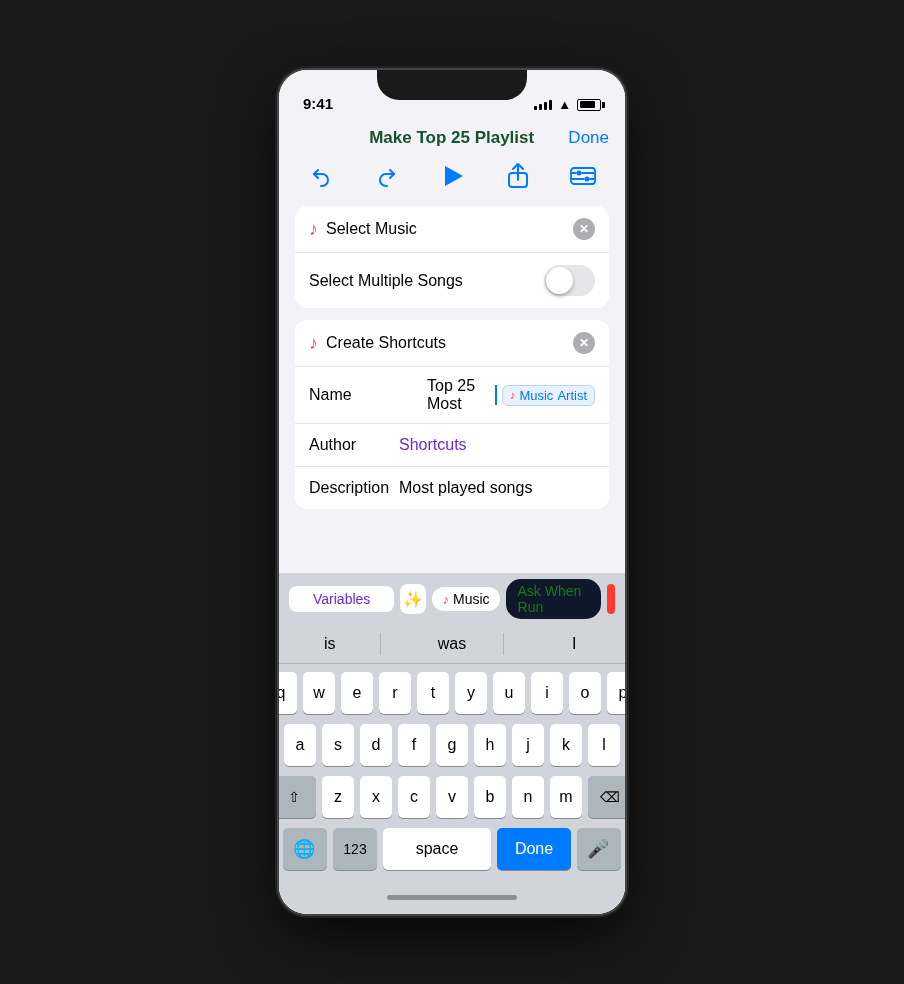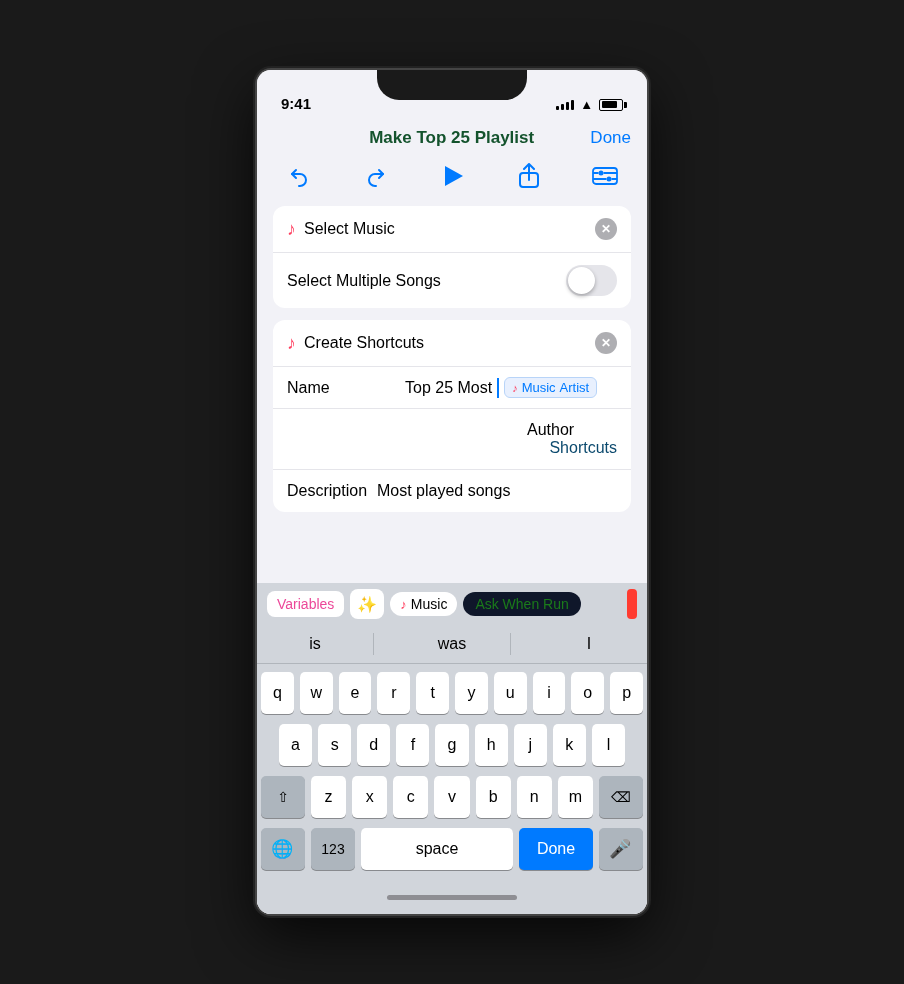--- a/index.html
+++ b/index.html
@@ -6,24 +6,24 @@
     body {
       background: #1a1a1a;
       display: flex;
       justify-content: center;
       align-items: center;
       min-height: 100vh;
       font-family: -apple-system, BlinkMacSystemFont, 'SF Pro Text', 'Helvetica Neue', sans-serif;
     }
 
     .phone-frame {
-      width: 390px;
+      width: 346px;
       height: 844px;
       background: #f2f2f7;
-      border-radius: 14px;
+      border-radius: 28px;
       position: relative;
       overflow: hidden;
       box-shadow: 0 0 0 2px #444, 0 0 0 4px #222, 0 20px 60px rgba(0,0,0,0.8);
     }
 
     
     .notch {
       position: absolute;
       top: 0;
       left: 50%;
@@ -255,21 +255,21 @@
     .field-value {
       font-size: 16px;
       color: #000;
       flex: 1;
       display: flex;
       align-items: center;
       gap: 4px;
       margin-left: 28px;
     }
     .field-placeholder {
-      color: #0c4a6e;
+      color: #6d28d9;
       font-size: 16px;
     }
 
     
     .music-token {
       display: inline-flex;
       align-items: center;
       gap: 4px;
       background: #e8f0fe;
       border: 1px solid #b8d4f8;
@@ -291,45 +291,44 @@
       margin: 0 1px;
       animation: blink 1s infinite;
     }
     @keyframes blink {
       0%, 100% { opacity: 1; }
       50% { opacity: 0; }
     }
 
     .author-row {
       display: flex;
-      align-items: flex-end;
+      align-items: flex-start;
       padding: 12px 14px;
       border-bottom: 1px solid #e5e5ea;
-      flex-direction: column;
     }
     .desc-row {
       display: flex;
       align-items: flex-start;
       padding: 12px 14px;
     }
 
     
     .bottom-bar {
       background: #d1d5db;
       padding: 6px 10px;
       display: flex;
       align-items: center;
       gap: 6px;
     }
     .variables-btn {
       background: #fff;
       border-radius: 8px;
-      padding: 5px 10px;
+      padding: 5px 24px;
       font-size: 14px;
-      color: #ec4899;
+      color: #6d28d9;
       border: none;
     }
     .magic-btn {
       background: #fff;
       border-radius: 8px;
       width: 34px;
       height: 30px;
       display: flex;
       align-items: center;
       justify-content: center;

